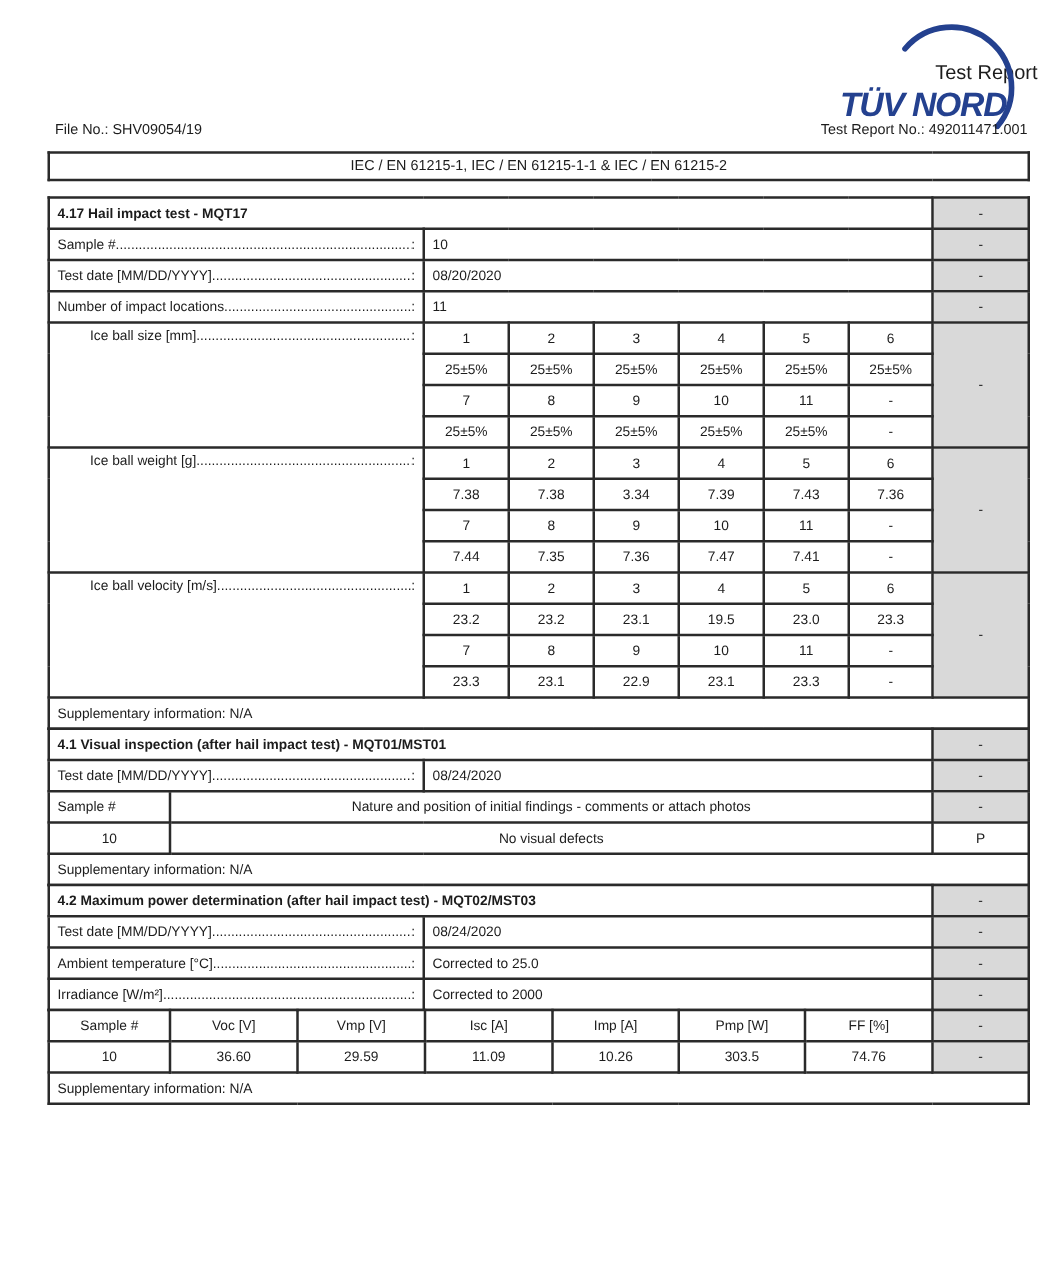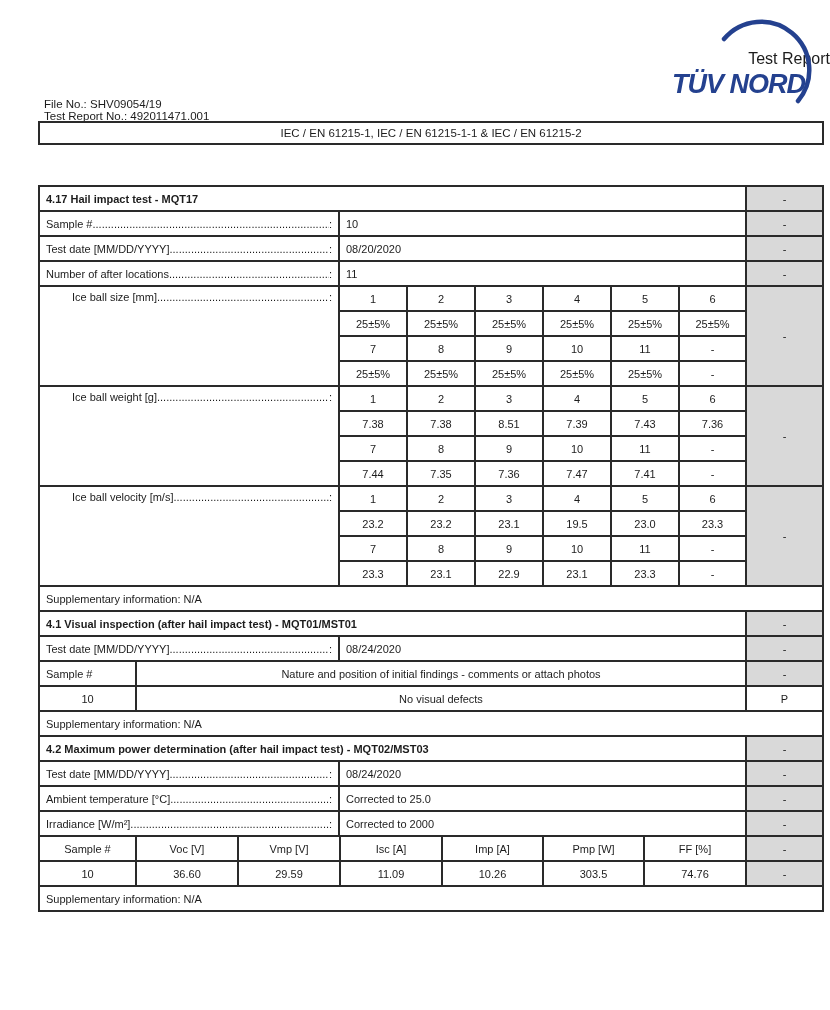--- a/index.html
+++ b/index.html
@@ -14,39 +14,38 @@
     position: absolute; top: 50px; left: 0; width: 830px;
     text-align: right; font-size: 16px; color: #1c1c1c;
   }
   .logo {
     position: absolute; top: 13px; left: 668px; width: 152px; height: 100px;
   }
   .fileline {
     position: absolute; top: 98px; left: 44px; width: 778px;
     display: flex; justify-content: space-between;
     font-size: 11.5px;
-    flex-direction: column;
   }
   .sheet {
     position: absolute; top: 121px; left: 38px; width: 784px;
   }
   table {
     border-collapse: collapse; table-layout: fixed; width: 784px;
   }
   td {
     border: 2px solid #2a2a2a;
     font-size: 11px;
     height: 25px;
     padding: 2px 6px;
     vertical-align: middle;
     background: #ffffff;
     overflow: hidden;
   }
   .tblA, .tblB, .tblC1, .tblC2 { margin-top: -2px; }
-  .tblA { margin-top: 40px; }
+  .tblA { margin-top: 12px; }
   .bold { font-weight: bold; }
   .ctr { text-align: center; }
   .gray { background: #d9d9d9; }
   .hdr-std { text-align: center; font-weight: normal; font-size: 11.5px; height: 22px; }
   .lblflex { display: flex; align-items: baseline; width: 100%; }
   .lblflex .lt { white-space: nowrap; }
   .lblflex .dots { flex: 1 1 auto; overflow: hidden; white-space: nowrap; }
   .lblflex .cl { flex: 0 0 auto; }
   .icelbl { vertical-align: top; padding-top: 4px; padding-left: 32px; }
   svg text { font-family: "Liberation Sans", sans-serif; }
@@ -118,21 +117,21 @@
               <span class="dots">..............................................................................................................................</span>
               <span class="cl">:</span>
             </div>
       </td>
       <td colspan="6">08/20/2020</td>
       <td class="ctr gray">-</td>
     </tr>
     <tr>
       <td>
         <div class="lblflex">
-              <span class="lt">Number of after locations </span>
+              <span class="lt">Number of impact locations </span>
               <span class="dots">..............................................................................................................................</span>
               <span class="cl">:</span>
             </div>
       </td>
       <td colspan="6">11</td>
       <td class="ctr gray">-</td>
     </tr>
 
     <tr>
       <td rowspan="4" class="icelbl">
@@ -187,21 +186,21 @@
           <td class="ctr">2</td>
           <td class="ctr">3</td>
           <td class="ctr">4</td>
           <td class="ctr">5</td>
           <td class="ctr">6</td>
       <td rowspan="4" class="ctr gray">-</td>
     </tr>
     <tr>
       <td class="ctr">7.38</td>
           <td class="ctr">7.38</td>
-          <td class="ctr">8.51</td>
+          <td class="ctr">3.34</td>
           <td class="ctr">7.39</td>
           <td class="ctr">7.43</td>
           <td class="ctr">7.36</td>
     </tr>
     <tr>
       <td class="ctr">7</td>
           <td class="ctr">8</td>
           <td class="ctr">9</td>
           <td class="ctr">10</td>
           <td class="ctr">11</td>

